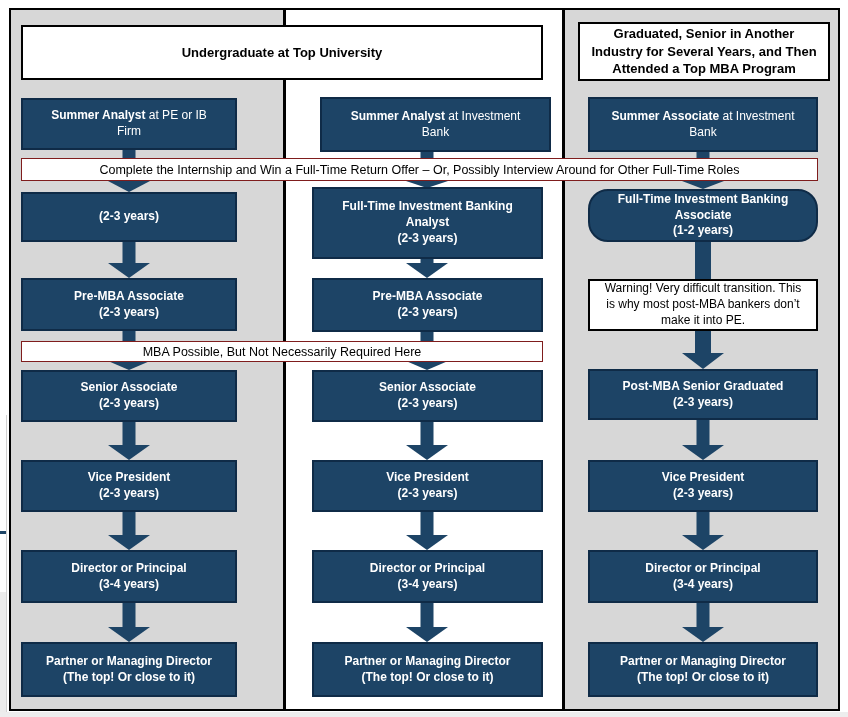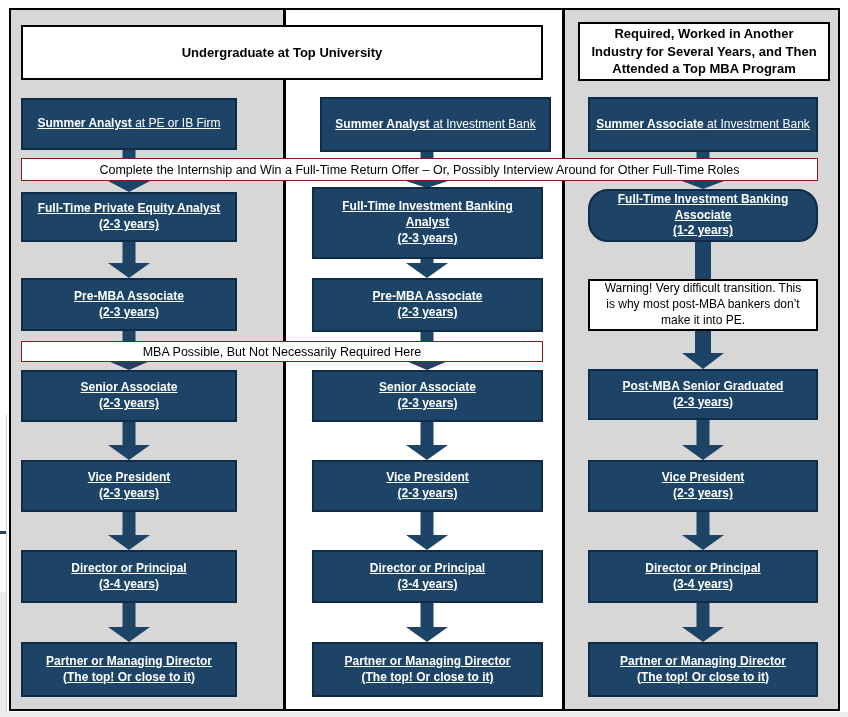--- a/index.html
+++ b/index.html
@@ -22,21 +22,21 @@
     color:#000;font-weight:normal;font-size:12px;line-height:1.32;padding:14px 10px;
   }
   .banner{
     position:absolute;background:#ffffff;border:1px solid #7f1d1d;box-sizing:border-box;
     display:flex;align-items:center;justify-content:center;text-align:center;
     color:#000;font-size:12.5px;font-weight:normal;
   }
   .nbox{
     position:absolute;background:#1d4466;border:2px solid #0f2b47;box-sizing:border-box;
     display:flex;flex-direction:column;align-items:center;justify-content:center;text-align:center;
-    color:#ffffff;font-weight:bold;font-size:12px;line-height:1.32;padding:2px 1px;text-decoration:underline;
+    color:#ffffff;font-weight:bold;font-size:12px;line-height:1.32;padding:2px 16px;
   }
   .nbox .rest{font-weight:normal;}
   .shaft{position:absolute;width:13px;background:#1d4466;transform:translateX(-50%);}
   .ahead{
     position:absolute;width:0;height:0;transform:translateX(-50%);
     border-left:21px solid transparent;border-right:21px solid transparent;
     border-top:15px solid #1d4466;
   }
   .artifact{position:absolute;}
 </style>
@@ -89,39 +89,38 @@
   <div class="ahead" style="left:703px;top:445px;"></div>
   <div class="shaft" style="left:703px;top:512px;height:23px;"></div>
   <div class="ahead" style="left:703px;top:535px;"></div>
   <div class="shaft" style="left:703px;top:603px;height:24px;"></div>
   <div class="ahead" style="left:703px;top:627px;"></div>
 
   <div class="whitebox" style="left:21px;top:25px;width:522px;height:55px;">
     <span>Undergraduate at Top University</span>
   </div>
   <div class="whitebox" style="left:578px;top:22px;width:252px;height:59px;">
-    <span>Required, Worked in Another Industry for Several Years, and Then Attended a Top MBA Program</span>
+    <span>Graduated, Senior in Another Industry for Several Years, and Then Attended a Top MBA Program</span>
   </div>
 
   <div class="nbox" style="left:21px;top:98px;width:216px;height:52px;">
     <span><b>Summer Analyst</b> <span class="rest">at PE or IB Firm</span></span>
   </div>
   <div class="nbox" style="left:312px;top:97px;width:231px;height:55px;margin-left:8px;">
     <span><b>Summer Analyst</b> <span class="rest">at Investment Bank</span></span>
   </div>
   <div class="nbox" style="left:588px;top:97px;width:230px;height:55px;">
     <span><b>Summer Associate</b> <span class="rest">at Investment Bank</span></span>
   </div>
 
   <div class="banner" style="left:21px;top:158px;width:797px;height:23px;">
     <span>Complete the Internship and Win a Full-Time Return Offer – Or, Possibly Interview Around for Other Full-Time Roles</span>
   </div>
 
   <div class="nbox" style="left:21px;top:192px;width:216px;height:50px;">
-    <span>Full-Time Private Equity Analyst</span>
     <span>(2-3 years)</span>
   </div>
   <div class="nbox" style="left:312px;top:187px;width:231px;height:72px;">
     <span style="max-width:200px;">Full-Time Investment Banking Analyst</span>
     <span>(2-3 years)</span>
   </div>
   <div class="nbox" style="left:588px;top:189px;width:230px;height:53px;border-radius:20px;">
     <span style="max-width:200px;">Full-Time Investment Banking Associate</span>
     <span>(1-2 years)</span>
   </div>

